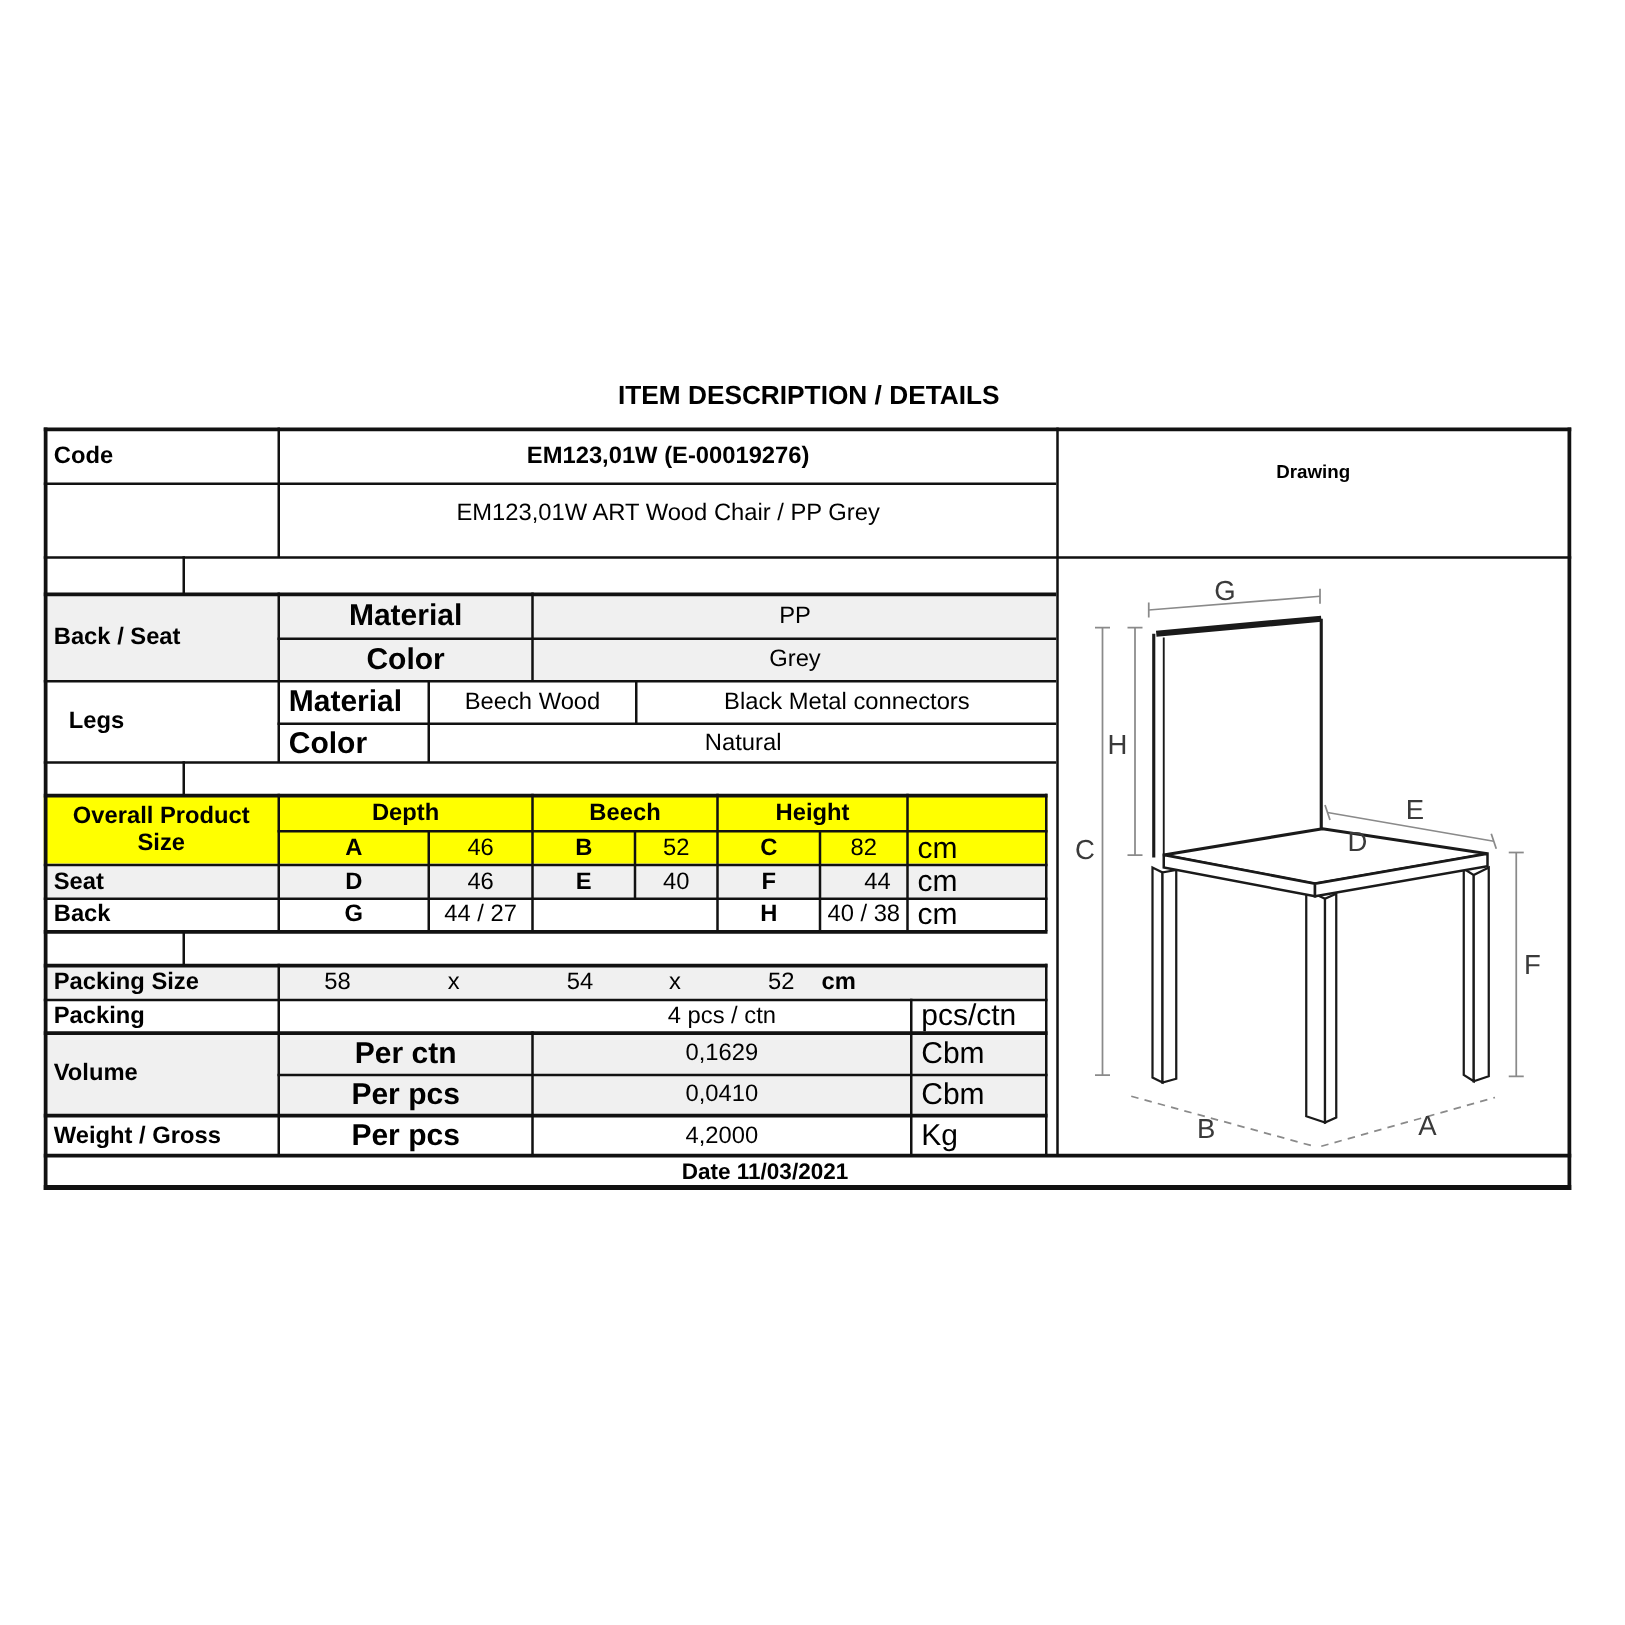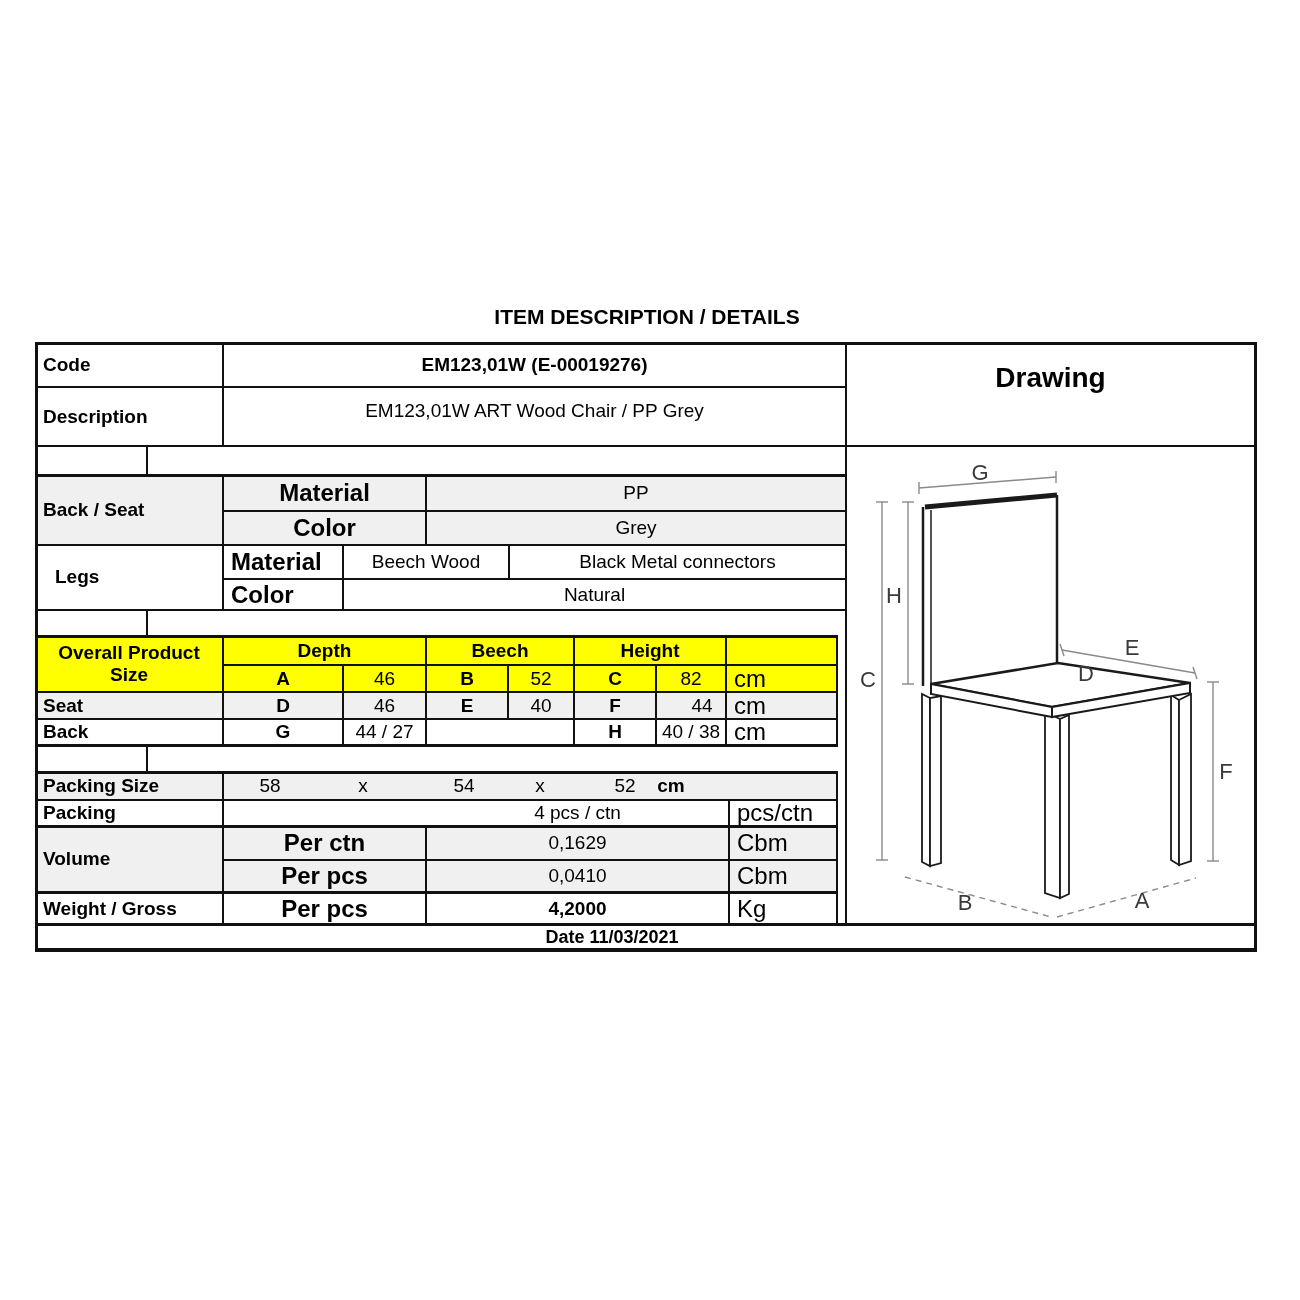--- a/index.html
+++ b/index.html
@@ -70,23 +70,22 @@
   <div class="line" style="left:507px;top:664px;width:2px;height:55px;"></div>
   <div class="line" style="left:655px;top:664px;width:2px;height:81px;"></div>
   <div class="line" style="left:146px;top:744px;width:2px;height:28px;"></div>
   <div class="line" style="left:222px;top:771px;width:2px;height:154px;"></div>
   <div class="line" style="left:836px;top:771px;width:2px;height:154px;"></div>
   <div class="line" style="left:728px;top:799px;width:2px;height:126px;"></div>
   <div class="line" style="left:425px;top:825px;width:2px;height:100px;"></div>
 
   <div class="t b l" style="left:36px;top:344px;width:180px;height:42px;">Code</div>
   <div class="t c b" style="left:224px;top:344px;width:621px;height:42px;">EM123,01W (E-00019276)</div>
-  <div class="t b l" style="left:36px;top:388px;width:186px;height:57px;">Description</div>
   <div class="t c" style="left:224px;top:388px;width:621px;height:45px;">EM123,01W ART Wood Chair / PP Grey</div>
-  <div class="t c b" style="left:847px;top:342px;width:407px;height:72px;font-size:28px;text-align:center;">Drawing</div>
+  <div class="t c b" style="left:847px;top:342px;width:407px;height:72px;font-size:15px;text-align:center;">Drawing</div>
 
   <div class="t b l" style="left:36px;top:475px;width:186px;height:69px;">Back / Seat</div>
   <div class="t c b s18" style="left:224px;top:475px;width:201px;height:35px;">Material</div>
   <div class="t c" style="left:427px;top:475px;width:418px;height:35px;">PP</div>
   <div class="t c b s18" style="left:224px;top:512px;width:201px;height:32px;">Color</div>
   <div class="t c" style="left:427px;top:512px;width:418px;height:32px;">Grey</div>
 
   <div class="t b l" style="left:48px;top:544px;width:186px;height:65px;">Legs</div>
   <div class="t b l s18" style="left:224px;top:546px;width:116px;height:32px;">Material</div>
   <div class="t c" style="left:344px;top:546px;width:164px;height:32px;">Beech Wood</div>
@@ -141,21 +140,21 @@
   <div class="t b l" style="left:36px;top:827px;width:186px;height:64px;">Volume</div>
   <div class="t c b s18" style="left:224px;top:827px;width:201px;height:32px;">Per ctn</div>
   <div class="t c" style="left:427px;top:827px;width:301px;height:32px;">0,1629</div>
   <div class="t l s18" style="left:730px;top:827px;width:106px;height:32px;">Cbm</div>
   <div class="t c b s18" style="left:224px;top:861px;width:201px;height:30px;">Per pcs</div>
   <div class="t c" style="left:427px;top:861px;width:301px;height:30px;">0,0410</div>
   <div class="t l s18" style="left:730px;top:861px;width:106px;height:30px;">Cbm</div>
 
   <div class="t b l" style="left:36px;top:894px;width:186px;height:29px;">Weight / Gross</div>
   <div class="t c b s18" style="left:224px;top:894px;width:201px;height:29px;">Per pcs</div>
-  <div class="t c" style="left:427px;top:894px;width:301px;height:29px;font-weight:bold;">4,2000</div>
+  <div class="t c" style="left:427px;top:894px;width:301px;height:29px;">4,2000</div>
   <div class="t l s18" style="left:730px;top:894px;width:106px;height:29px;">Kg</div>
 
   <div class="t c b" style="left:35px;top:926px;width:1154px;height:22px;font-size:18px;">Date 11/03/2021</div>
 
   <svg viewBox="0 0 412 476" style="position:absolute;left:845px;top:447px;width:412px;height:476px;z-index:1;">
     <g stroke="#8a8a8a" stroke-width="1.4" fill="none">
 
       <line x1="74" y1="41" x2="211" y2="30"></line>
         <line x1="74" y1="35" x2="74" y2="47"></line>
         <line x1="211" y1="24" x2="211" y2="36"></line>

